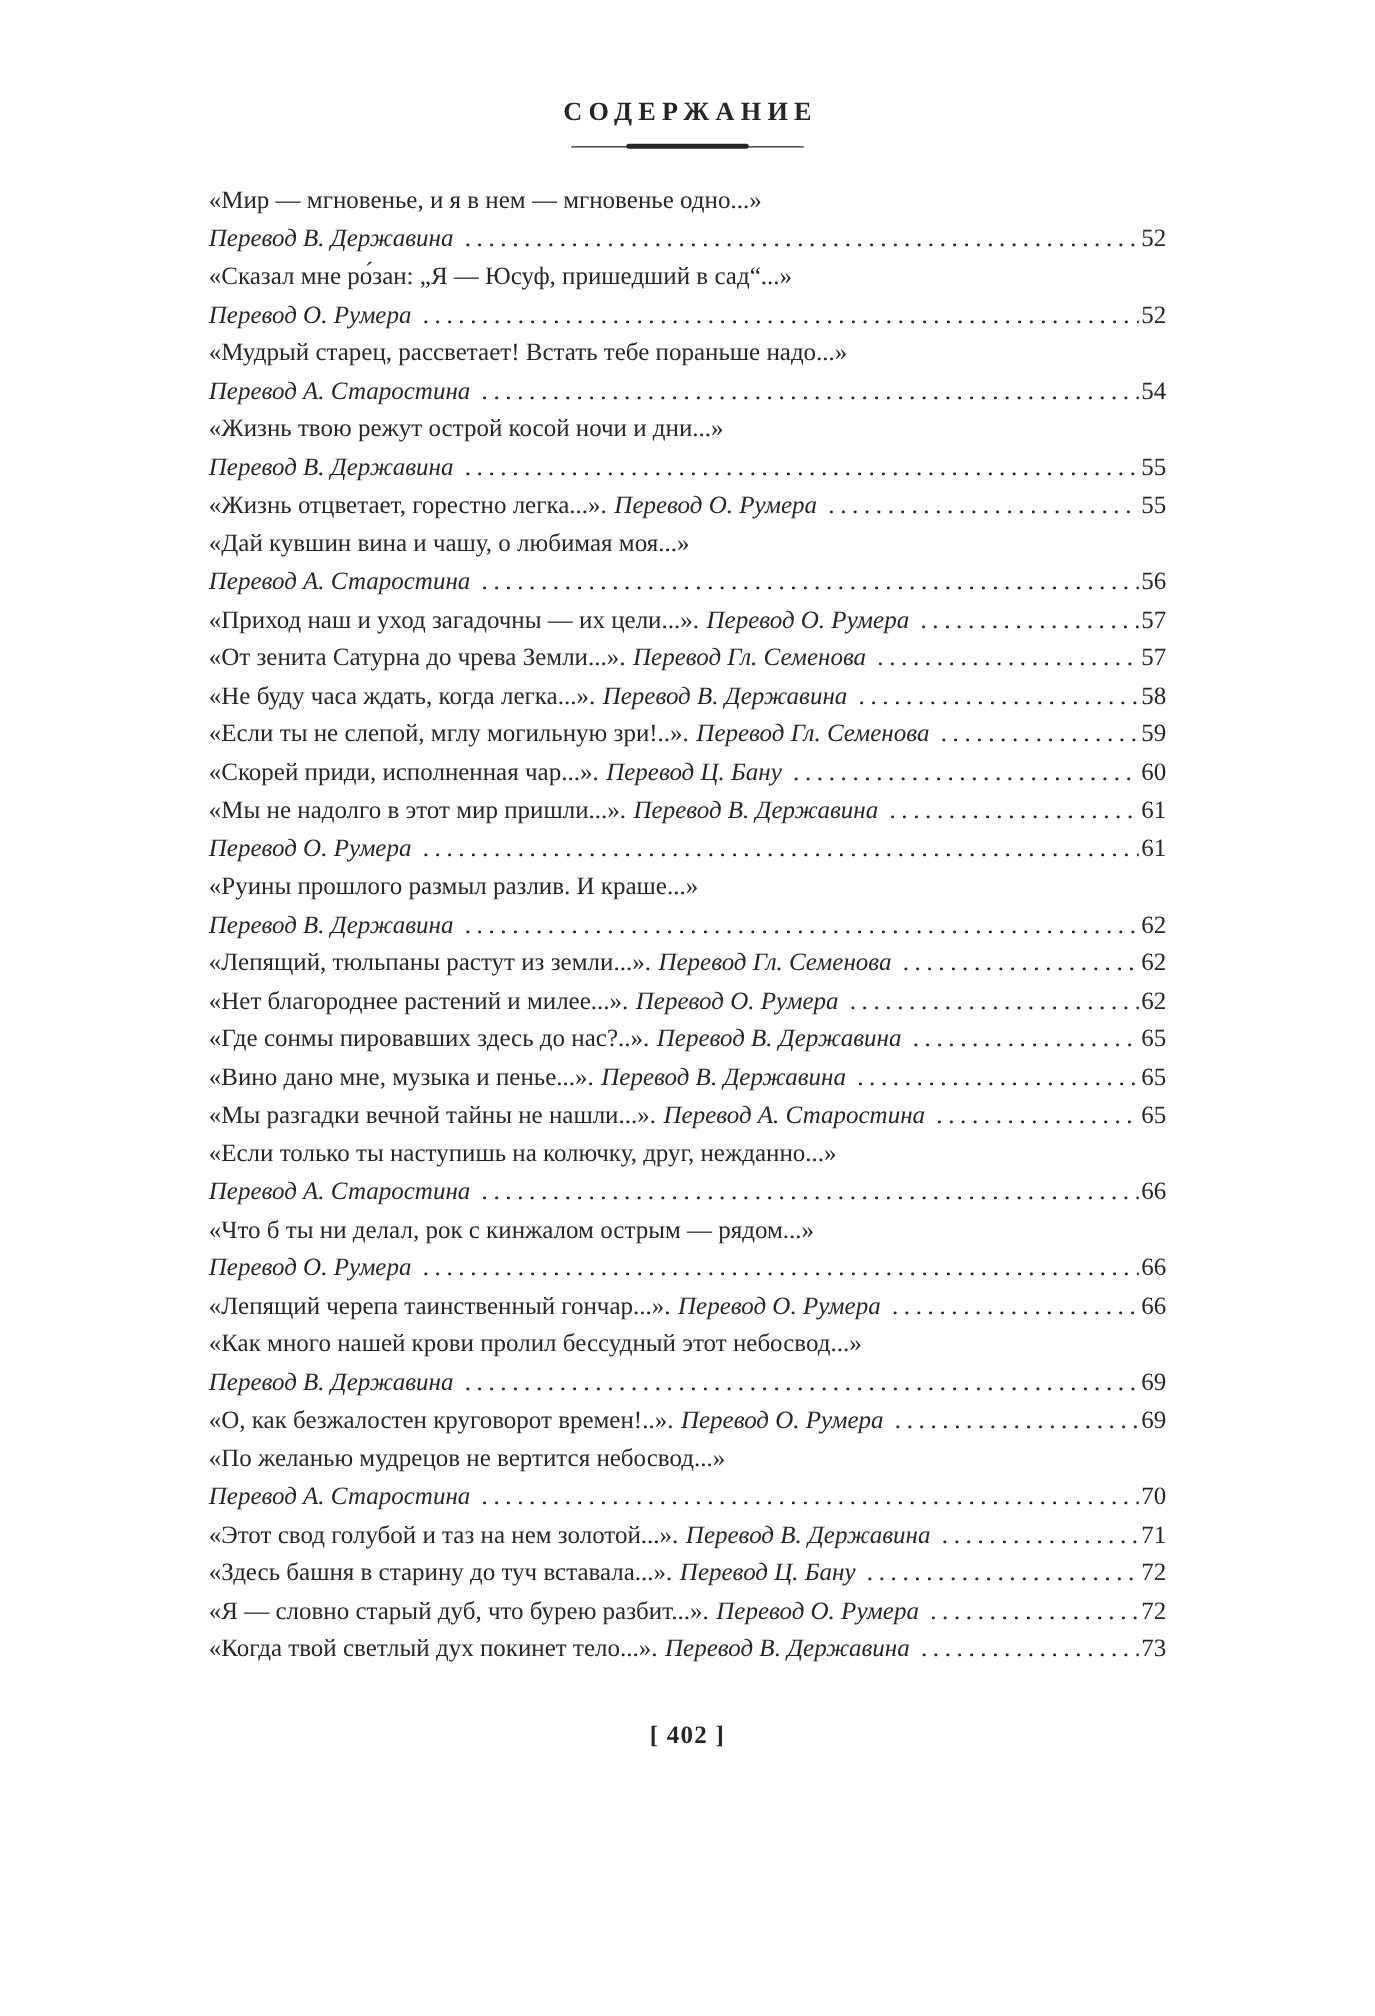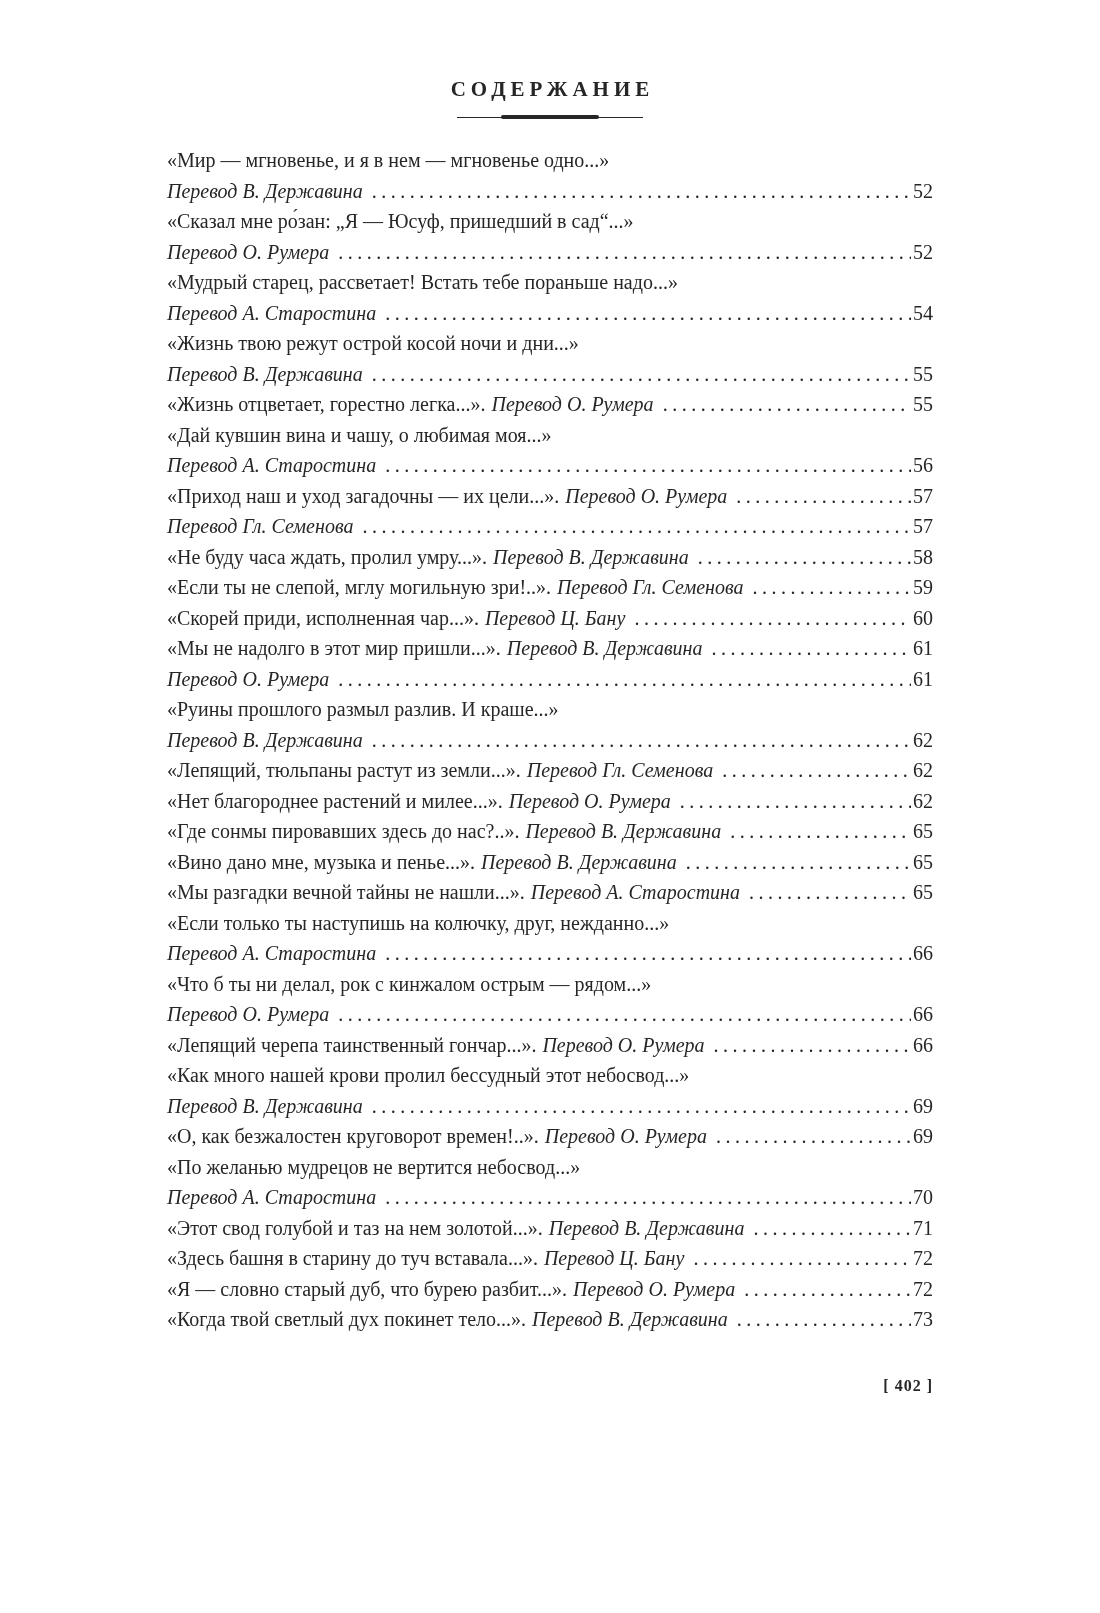--- a/index.html
+++ b/index.html
@@ -31,21 +31,21 @@
   .leader{
     flex:1 1 0;min-width:14px;overflow:hidden;white-space:nowrap;
     margin:0 2px 0 9px;
   }
   .leader::after{
     content:"........................................................................................................................................................";
     letter-spacing:4.5px;
   }
   .page{flex:0 0 auto;margin-left:0;}
   .footer{
-    text-align:right;margin-top:42px;font-size:16px;font-weight:bold;letter-spacing:1px;
+    text-align:center;margin-top:42px;font-size:20px;font-weight:bold;letter-spacing:1px;
   }
 </style>
 </head>
 <body>
 
 <div class="sheet">
   <div class="content">
     <h1 class="page-title">СОДЕРЖАНИЕ</h1>
     <div class="divider">
       <span class="thin"></span>
@@ -113,28 +113,29 @@
         <div class="entry">
           <div class="line">
             <span class="title">«Приход наш и уход загадочны — их цели...».</span>
             <span class="translator">Перевод О. Румера</span>
             <span class="leader"></span>
             <span class="page">57</span>
           </div>
         </div>
         <div class="entry">
           <div class="line">
+            <span class="title">«От зенита Сатурна до чрева Земли...».</span>
             <span class="translator">Перевод Гл. Семенова</span>
             <span class="leader"></span>
             <span class="page">57</span>
           </div>
         </div>
         <div class="entry">
           <div class="line">
-            <span class="title">«Не буду часа ждать, пролил умру...».</span>
+            <span class="title">«Не буду часа ждать, когда легка...».</span>
             <span class="translator">Перевод В. Державина</span>
             <span class="leader"></span>
             <span class="page">58</span>
           </div>
         </div>
         <div class="entry">
           <div class="line">
             <span class="title">«Если ты не слепой, мглу могильную зри!..».</span>
             <span class="translator">Перевод Гл. Семенова</span>
             <span class="leader"></span>

